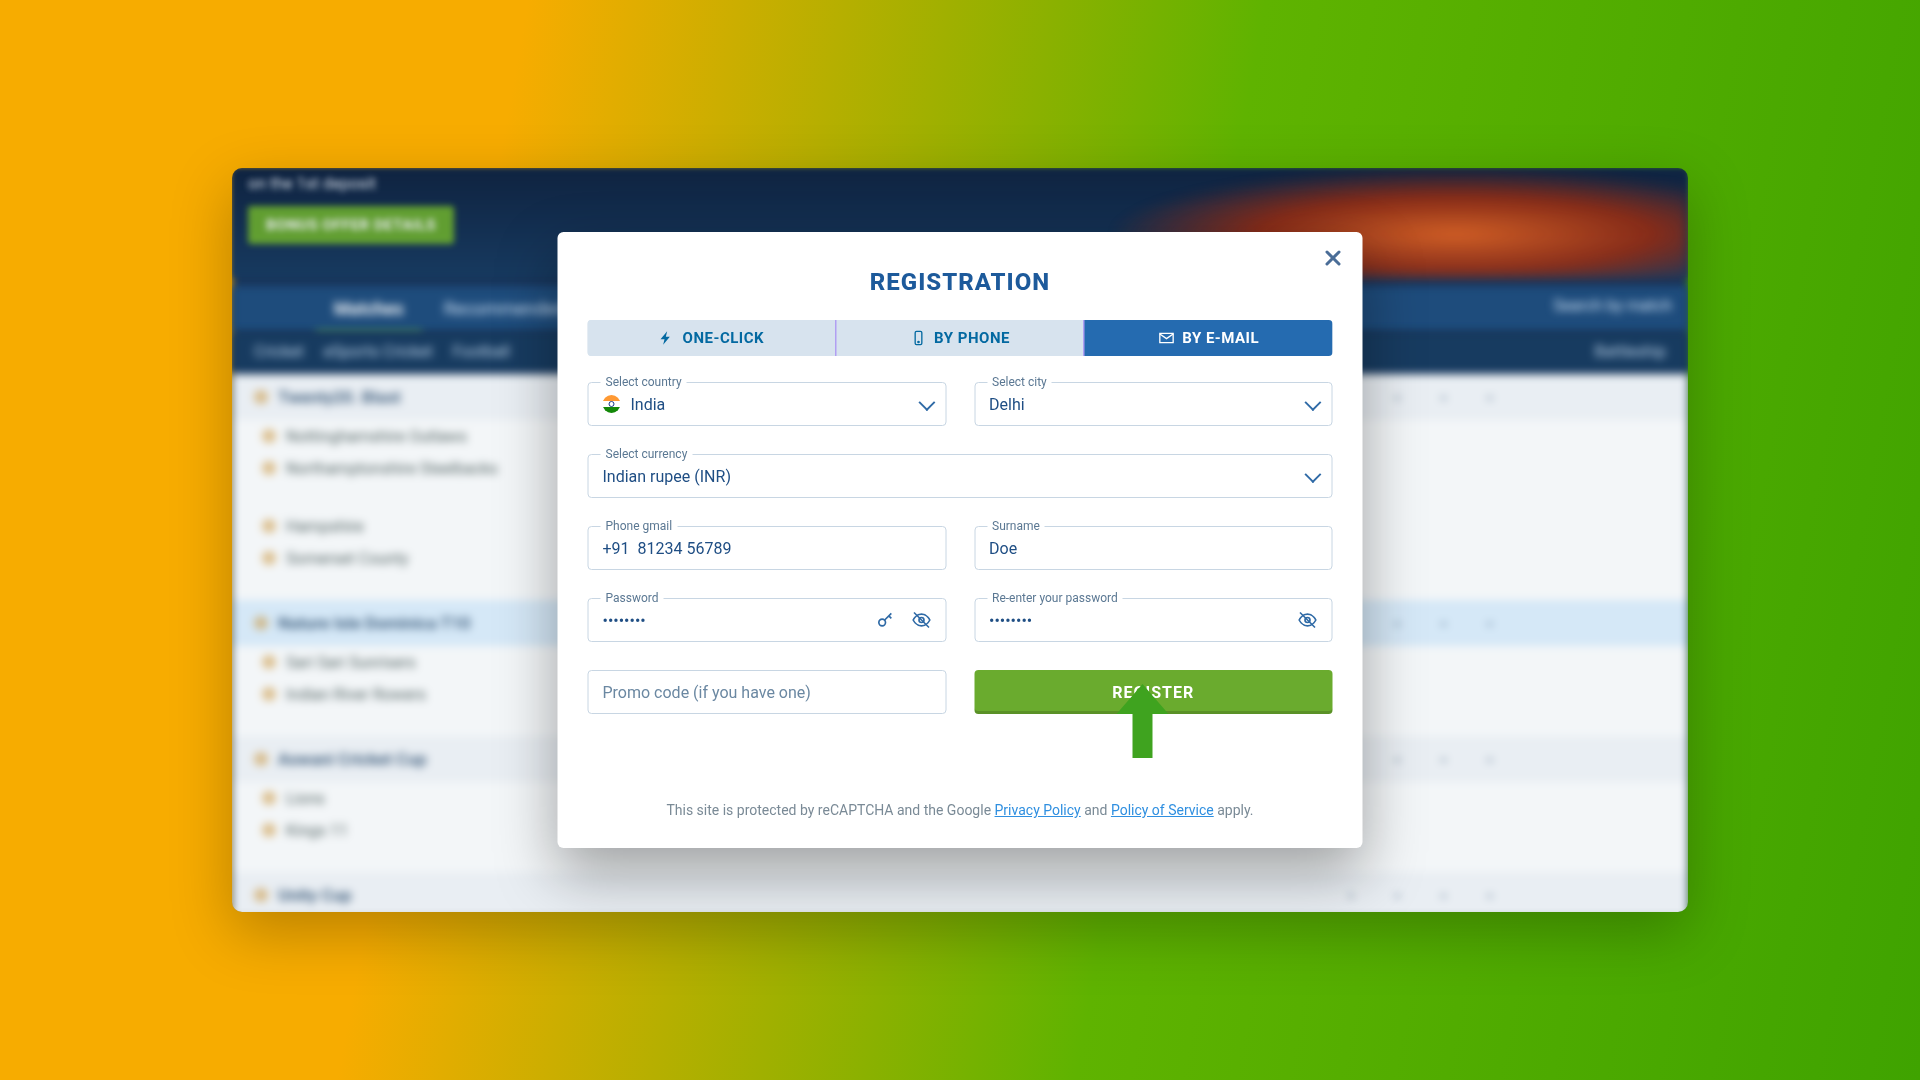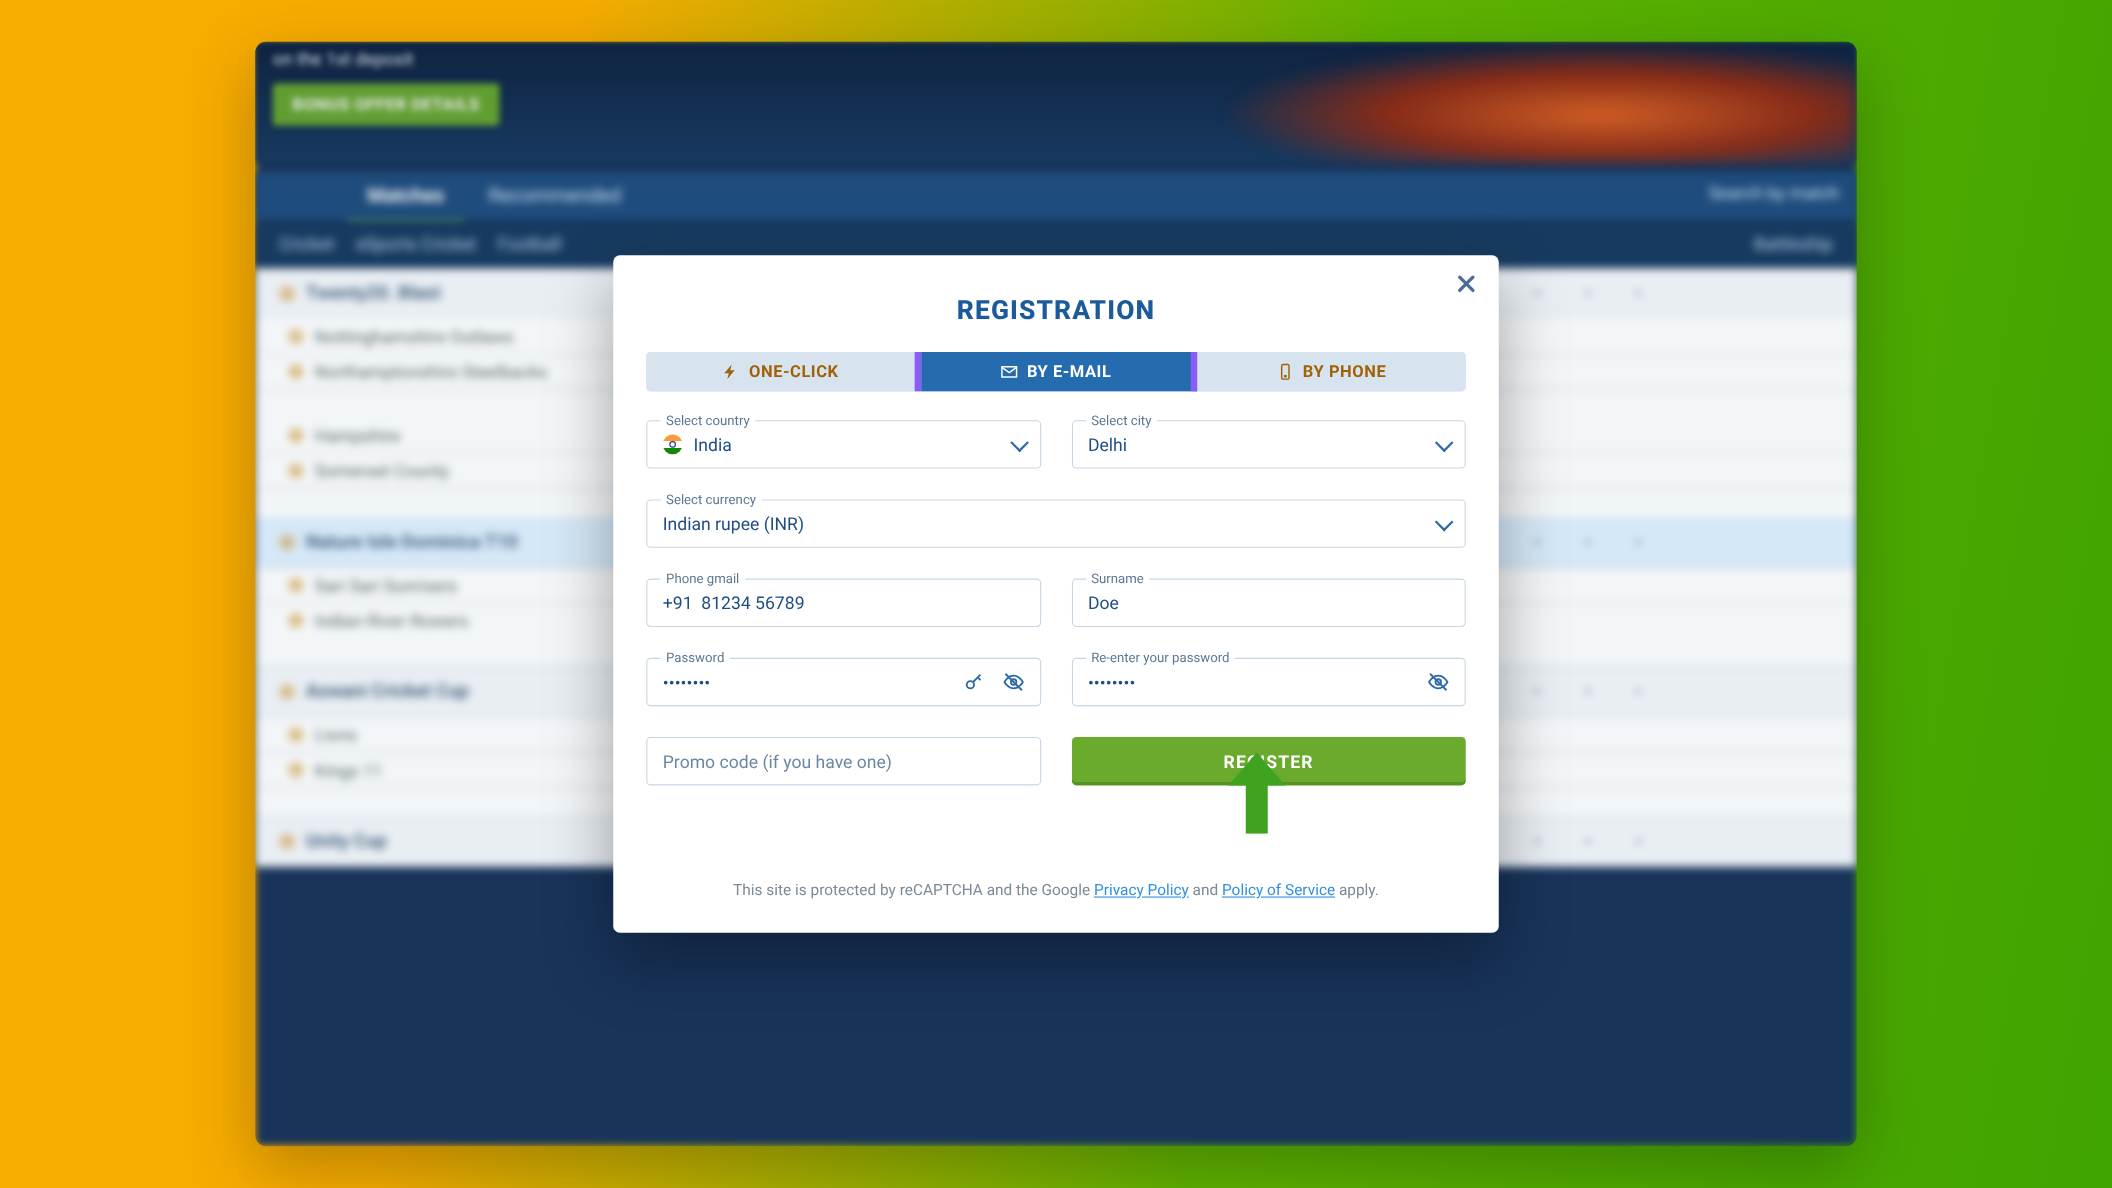--- a/index.html
+++ b/index.html
@@ -2,21 +2,21 @@
 <html><head>
 <meta charset="utf-8">
 <style>
   * { box-sizing: border-box; margin: 0; padding: 0; font-family: -apple-system, BlinkMacSystemFont, "Segoe UI", Roboto, Arial, sans-serif; }
   html, body { width: 1920px; height: 1080px; overflow: hidden; }
   body {
     background: linear-gradient(100deg, #f7ac00 0%, #f7ac00 25%, #5fb300 60%, #3fa300 100%);
     display: flex; align-items: center; justify-content: center;
   }
   .stage {
-    width: 1456px; height: 1004px; position: relative; border-radius: 10px; overflow: hidden;
+    width: 1456px; height: 744px; position: relative; border-radius: 10px; overflow: hidden;
     box-shadow: 0 20px 60px rgba(0,0,0,0.25);
   }
   
   .bg {
     position: absolute; inset: 0; background: #1a3a63; filter: blur(4px);
   }
   .bg::after {
     content:""; position:absolute; inset:0; background: rgba(20,40,70,0.3);
   }
   .bg-top {
@@ -71,22 +71,22 @@
   .close::after  { transform:rotate(-45deg); }
 
   .title {
     text-align:center; color:#1d5a9b; font-weight:800; letter-spacing:1px; font-size:24px;
     margin: 8px 0 24px;
   }
 
   .tabs { display:flex; border-radius:4px; overflow:hidden; background:#d7e3ee; margin-bottom:26px; }
   .tab {
     flex:1; display:flex; align-items:center; justify-content:center; gap:8px;
-    height:36px; font-size:15px; font-weight:700; color:#a16207; letter-spacing:0.5px; cursor:pointer;
-    border-right:6px solid #8b5cf6;
+    height:36px; font-size:15px; font-weight:700; color:#0369a1; letter-spacing:0.5px; cursor:pointer;
+    border-right:1px solid #8b5cf6;
     background:#d7e3ee;
   }
   .tab:last-child { border-right:none; }
   .tab.active { background:#256bb0; color:#fff; }
   .tab svg { width:16px; height:16px; }
 
   .grid { display:grid; grid-template-columns: 1fr 1fr; column-gap:24px; row-gap:26px;gap:28px; }
   .full { grid-column: 1 / -1; }
 
   .field {
@@ -238,33 +238,33 @@
     <div class="close"></div>
     <div class="title">REGISTRATION</div>
 
     <div class="tabs">
       <div class="tab">
         <svg viewBox="0 0 24 24" fill="currentColor">
             <path d="M13 2 3 14h6l-2 8L17 10h-6l2-8z"></path>
           </svg>
         <span>ONE-CLICK</span>
       </div>
+      <div class="tab">
+        <svg viewBox="0 0 24 24" fill="none" stroke="currentColor" stroke-width="2">
+            <rect x="7" y="2" width="10" height="20" rx="2"></rect>
+            <circle cx="12" cy="18" r="1" fill="currentColor"></circle>
+          </svg>
+        <span>BY PHONE</span>
+      </div>
       <div class="tab active">
         <svg viewBox="0 0 24 24" fill="currentColor">
             <path d="M2 5h20v14H2z" fill="none" stroke="currentColor" stroke-width="2"></path>
             <path d="m2 6 10 7L22 6" fill="none" stroke="currentColor" stroke-width="2"></path>
           </svg>
         <span>BY E-MAIL</span>
-      </div>
-      <div class="tab">
-        <svg viewBox="0 0 24 24" fill="none" stroke="currentColor" stroke-width="2">
-            <rect x="7" y="2" width="10" height="20" rx="2"></rect>
-            <circle cx="12" cy="18" r="1" fill="currentColor"></circle>
-          </svg>
-        <span>BY PHONE</span>
       </div>
     </div>
 
     <div class="grid">
 
       <div class="field select">
         <span class="float">Select country</span>
         <span class="flag"></span>
         <span class="value">India</span>
         <span class="chev"></span>

